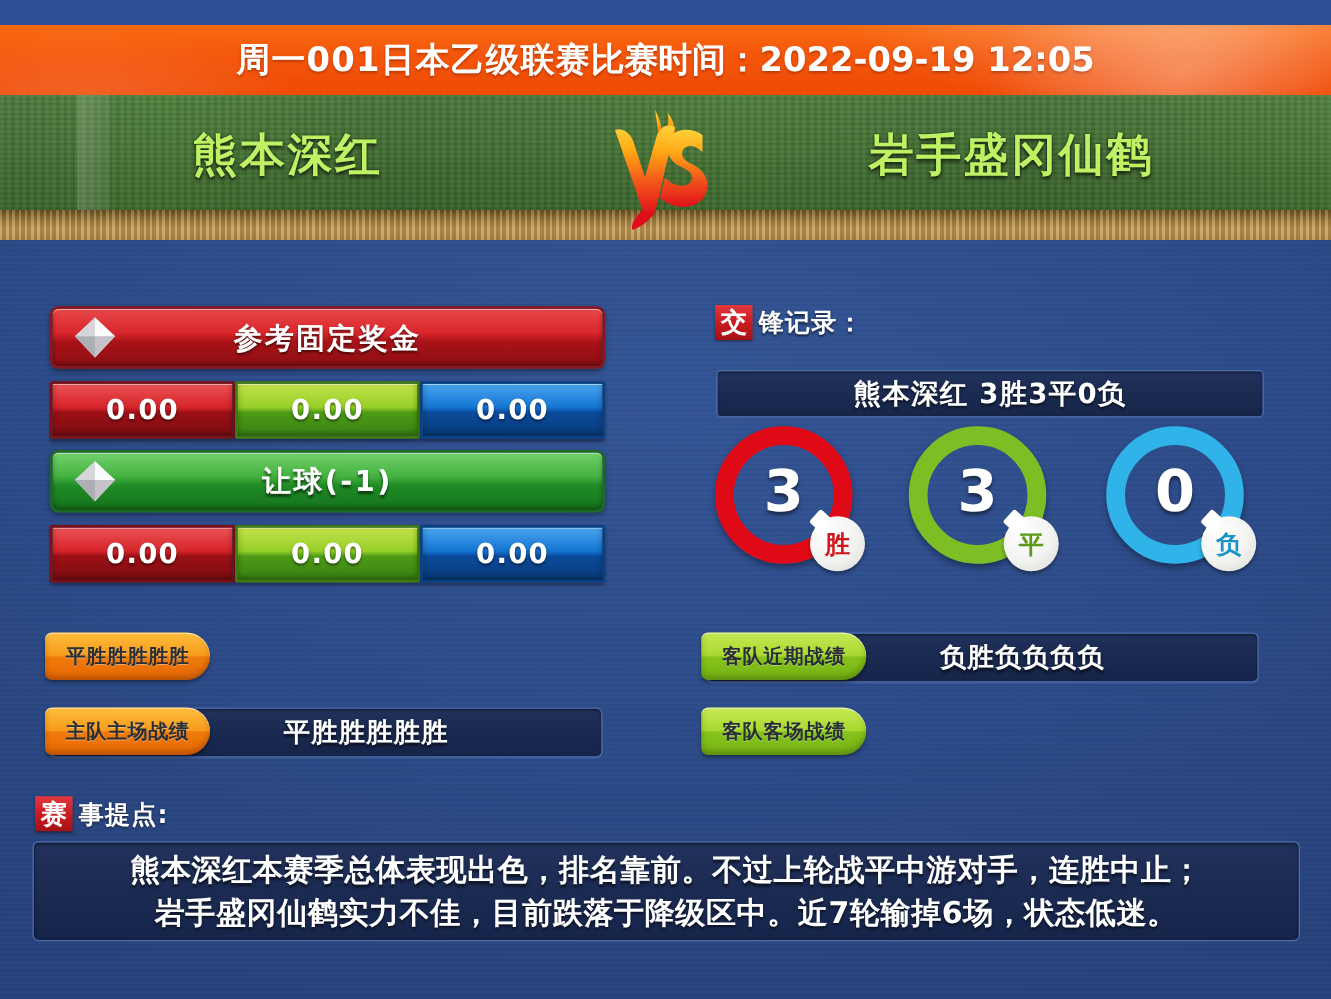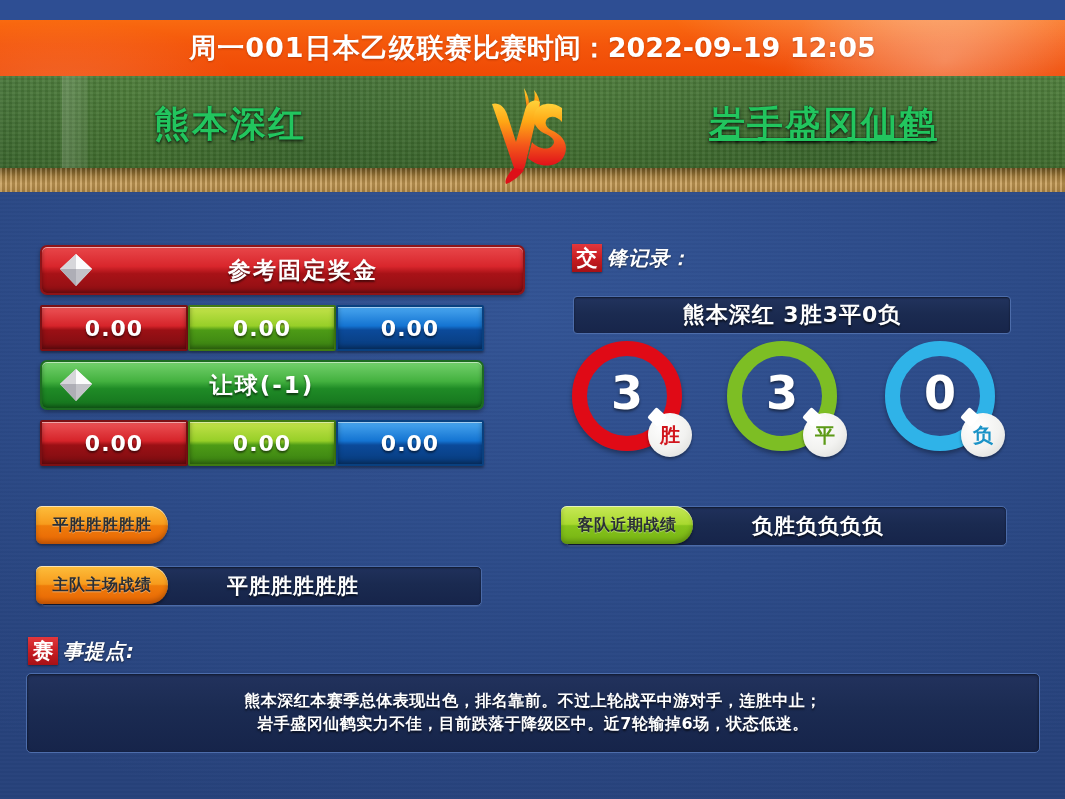--- a/index.html
+++ b/index.html
@@ -74,29 +74,29 @@
     position: absolute;
     left: 0; top: 168px;
     width: 1065px; height: 24px;
     background:
       repeating-linear-gradient(90deg, rgba(255,255,255,.16) 0 2px, rgba(0,0,0,.14) 2px 5px),
       linear-gradient(180deg, #6e5521 0%, #ab8440 35%, #c79c55 65%, #b68c47 100%);
   }
   .team-name {
     position: absolute;
     top: 100px;
-    color: #22c55e;
+    color: #bef264;
     font-size: 36px;
     font-weight: 700;
     letter-spacing: 2px;
     text-shadow: 0 2px 3px rgba(0,0,0,.55), 0 0 2px rgba(0,0,0,.7);
     white-space: nowrap;
   }
   .team-name.home { left: 0; width: 460px; text-align: center; }
-  .team-name.away { left: 588px; width: 470px; text-align: center; text-decoration: underline; }
+  .team-name.away { left: 574px; width: 470px; text-align: center; }
 
   .vs-logo {
     position: absolute;
     left: 478px; top: 82px;
     width: 104px; height: 104px;
   }
 
   
   .body-panel {
     position: absolute;
@@ -131,21 +131,20 @@
     color: #ffffff;
     font-size: 23px;
     font-weight: 700;
     letter-spacing: 2px;
     text-shadow: 0 2px 2px rgba(0,0,0,.55);
   }
   .banner.red {
     background:
       linear-gradient(180deg, #e8474a 0%, #d9262c 42%, #a81217 58%, #8e0f13 100%);
     border: 2px solid #8d1418;
-    padding-left: 41px;
   }
   .banner.green {
     background:
       linear-gradient(180deg, #74d16d 0%, #43b13f 42%, #1f8b26 58%, #15721d 100%);
     border: 2px solid #1d6b21;
   }
 
   
   .odds-btn {
     position: absolute;
@@ -230,21 +229,20 @@
     font-weight: 700;
     box-shadow: 0 1px 2px rgba(0,0,0,.45);
   }
   .sec-title .rest {
     color: #ffffff;
     font-size: 20px;
     font-weight: 700;
     letter-spacing: 1px;
     margin-left: 5px;
     text-shadow: 0 1px 2px rgba(0,0,0,.6);
-    font-style: italic;
   }
 
   .h2h-box {
     position: absolute;
     left: 573px; top: 296px;
     width: 436px; height: 36px;
     border-radius: 4px;
     background: linear-gradient(180deg,#22335e 0%,#1b2b51 45%,#17254a 100%);
     border: 1px solid #4d6dab;
     box-shadow: inset 0 1px 2px rgba(0,0,0,.55);
@@ -306,21 +304,21 @@
     border-radius: 5px;
     background: linear-gradient(180deg,#22325d 0%,#1b2b52 45%,#16244a 100%);
     border: 1px solid #4d6dab;
     box-shadow: inset 0 1px 3px rgba(0,0,0,.6);
     display: flex; flex-direction: column;
     align-items: center; justify-content: center;
     gap: 2px;
   }
   .note-line {
     color: #ffffff;
-    font-size: 16px;
+    font-size: 24px;
     font-weight: 700;
     letter-spacing: .5px;
     text-shadow: 0 2px 2px rgba(0,0,0,.6);
     white-space: nowrap;
   }
 </style>
 </head>
 <body>
 
 <div id="stage">
@@ -443,20 +441,23 @@
     </div>
   </div>
 
   <div class="record-box" style="left:565px; top:506px; width:440px;">
     <span>负胜负负负负</span>
   </div>
   <div class="tab green" style="left:561px; top:506px;">
     <span>客队近期战绩</span>
   </div>
 
+  <div class="tab green" style="left:561px; top:566px;">
+    <span>客队客场战绩</span>
+  </div>
 
   <div class="sec-title" style="left:28px; top:636px;">
     <span class="glyph">赛</span>
     <span class="rest">事提点:</span>
   </div>
 
   <div class="note-box">
     <div class="note-line">熊本深红本赛季总体表现出色，排名靠前。不过上轮战平中游对手，连胜中止；</div>
     <div class="note-line">岩手盛冈仙鹤实力不佳，目前跌落于降级区中。近7轮输掉6场，状态低迷。</div>
   </div>

